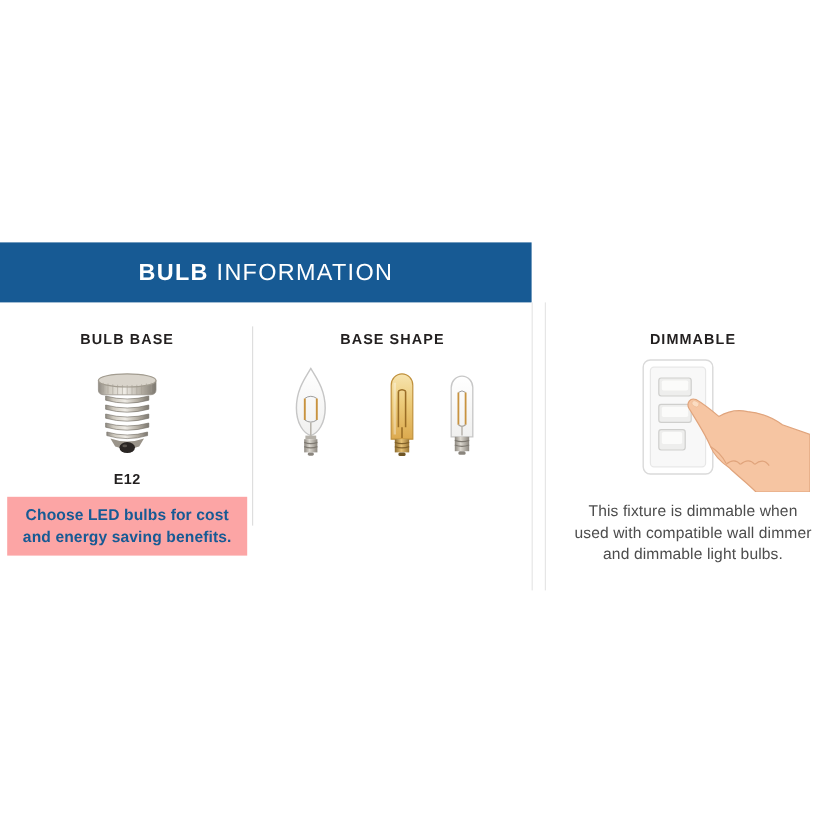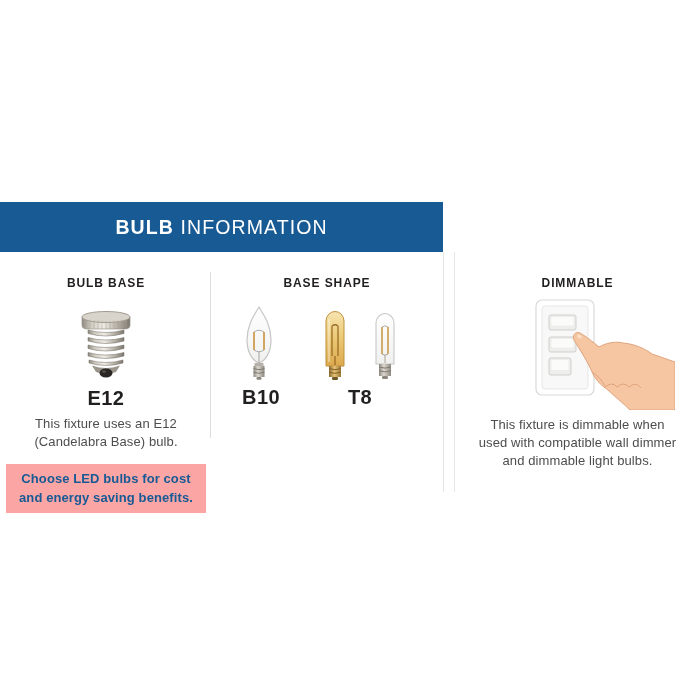--- a/index.html
+++ b/index.html
@@ -32,21 +32,21 @@
           letter-spacing:0.9px;line-height:15px;}
 
   .img-wrap{position:relative;}
   .base-img{height:70px;margin-top:19px;}
   .shape-imgs{height:76px;margin-top:15px;}
   .shape-imgs svg{position:absolute;top:0;}
   .svg-b10{left:33px;}
   .svg-t8a{left:113px;top:4px !important;}
   .svg-t8c{left:163px;top:6px !important;}
 
-  .bulb-label{font-size:20px;font-weight:700;color:#221f1f;letter-spacing:0.4px;line-height:16px;}
+  .bulb-label{font-size:12px;font-weight:700;color:#221f1f;letter-spacing:0.4px;line-height:16px;}
   .base-label{margin-top:6px;}
   .shape-labels{position:relative;height:16px;margin-top:7px;}
   .shape-labels span{position:absolute;top:0;width:60px;display:inline-block;}
   .lab-b10{left:20px;}
   .lab-t8{left:119px;}
 
   .desc{margin-top:9px;font-size:13px;line-height:18px;color:#4d4d4d;letter-spacing:0.1px;}
 
   .note{margin-top:7px;background:#fca5a5;padding:5px 6px 6px 6px;
         font-size:13px;font-weight:700;line-height:19px;color:#175a94;letter-spacing:0.1px;}
@@ -87,21 +87,20 @@
         <path d="M12,27.5 Q30,32.5 48,27.5 L48,31 Q30,36 12,31 Z" fill="url(#metalH)" stroke="#6f6a62" stroke-width="0.5"></path>
         <path d="M12,35 Q30,40 48,35 L48,38.5 Q30,43.5 12,38.5 Z" fill="url(#metalH)" stroke="#6f6a62" stroke-width="0.5"></path>
         <path d="M12,42.5 Q30,47.5 48,42.5 L48,46 Q30,51 12,46 Z" fill="url(#metalH)" stroke="#6f6a62" stroke-width="0.5"></path>
         <path d="M13,50 Q30,55 47,50 L47,53 Q30,58 13,53 Z" fill="url(#metalH)" stroke="#6f6a62" stroke-width="0.5"></path>
         <path d="M16,55.5 Q30,60.5 44,55.5 L40,62 Q30,66 20,62 Z" fill="#9a948a"></path>
         <ellipse cx="30" cy="63" rx="6.5" ry="4.6" fill="#2a2624"></ellipse>
         <ellipse cx="28" cy="61.6" rx="2" ry="1.2" fill="#5a544e"></ellipse>
       </svg>
     </div>
     <div class="bulb-label base-label">E12</div>
-    <p class="desc">This fixture uses an E12<br>(Candelabra Base) bulb.</p>
     <div class="note">Choose LED bulbs for cost<br>and energy saving benefits.</div>
   </div>
 
   <div class="col col-shape">
     <h3>BASE SHAPE</h3>
     <div class="img-wrap shape-imgs">
       <svg class="svg-b10" width="30" height="76" viewBox="0 0 30 76">
         <defs>
           <linearGradient id="glassV" x1="0" y1="0" x2="0" y2="1">
             <stop offset="0" stop-color="#ffffff"></stop>
@@ -146,24 +145,20 @@
       <svg class="svg-t8c" width="22" height="70" viewBox="0 0 22 70">
         <path d="M2,11 A9,9.5 0 0 1 20,11 L20,52 L2,52 Z" fill="url(#glassV)" stroke="#c7c7c7" stroke-width="1.1"></path>
         <path d="M8,15 Q11,12.5 14,15" fill="none" stroke="#9a9a9a" stroke-width="0.8"></path>
         <path d="M8,15 L8,42 M14,15 L14,42" stroke="#c8933f" stroke-width="1.5"></path>
         <path d="M8,42 Q11,44.5 14,42 M11,43 L11,51" fill="none" stroke="#a9a49c" stroke-width="1"></path>
         <rect x="5" y="52" width="12" height="12" fill="url(#silverH)"></rect>
         <path d="M5,55 Q11,57.2 17,55 M5,58.8 Q11,61 17,58.8" fill="none" stroke="#7f7a72" stroke-width="1"></path>
         <rect x="8" y="64" width="6" height="3" rx="1.3" fill="#8a857d"></rect>
       </svg>
     </div>
-    <div class="shape-labels">
-      <span class="bulb-label lab-b10">B10</span>
-      <span class="bulb-label lab-t8">T8</span>
-    </div>
   </div>
 
   <div class="col col-dim">
     <h3>DIMMABLE</h3>
     <svg class="dim-img" width="145" height="112" viewBox="0 0 145 112">
       <rect x="6" y="2" width="58" height="95" rx="6" fill="#ffffff" stroke="#dadada" stroke-width="1.2"></rect>
       <rect x="12" y="8" width="46" height="83" rx="3" fill="#f8f8f8" stroke="#e7e7e7" stroke-width="1"></rect>
       <rect x="19" y="17" width="27" height="15" rx="2" fill="#eeeeed" stroke="#cfcfcd" stroke-width="1"></rect>
       <rect x="21.5" y="19" width="22" height="8.5" rx="1.5" fill="#fbfbfa"></rect>
       <rect x="19" y="39" width="27" height="15" rx="2" fill="#eeeeed" stroke="#cfcfcd" stroke-width="1"></rect>

